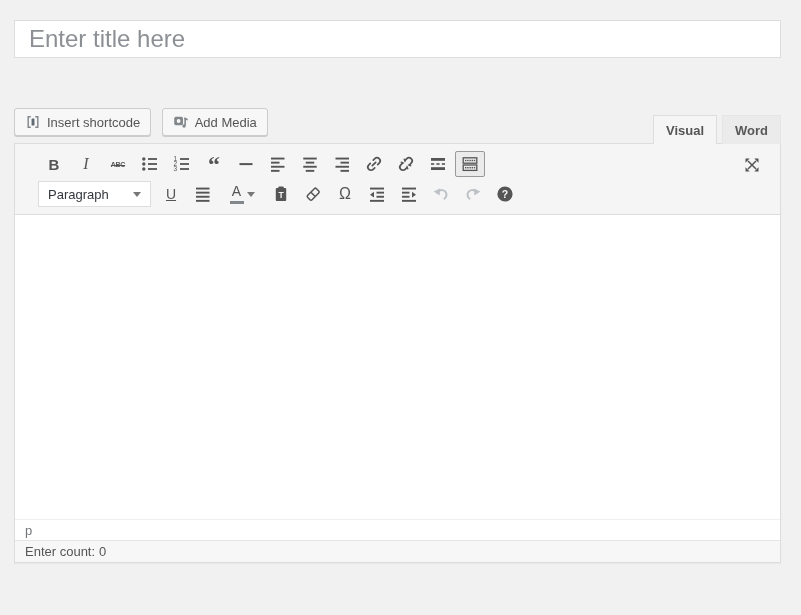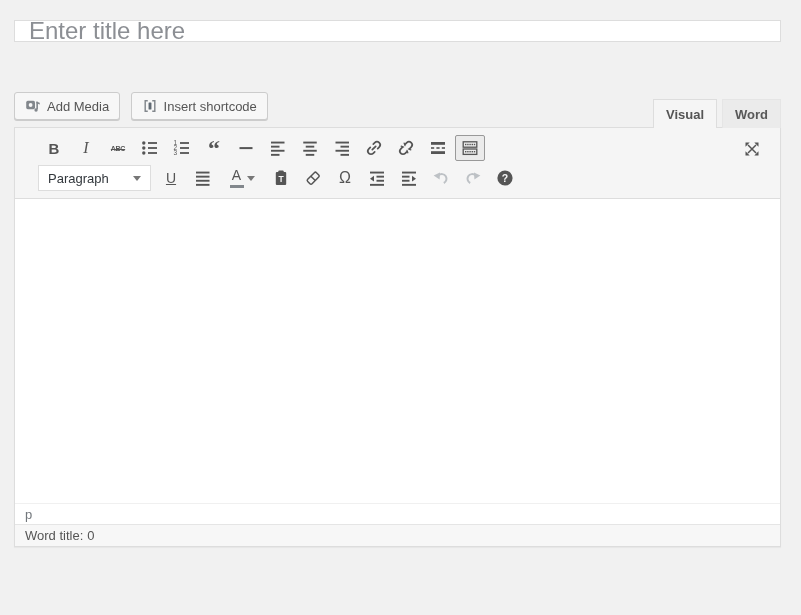--- a/index.html
+++ b/index.html
@@ -8,21 +8,21 @@
     background:var(--page_bg,#f1f1f1);
     font-family:"Liberation Sans",sans-serif;
     -webkit-font-smoothing:antialiased;
   }
   .wrap{position:absolute;left:14px;top:0;width:767px;}
   h1{
     margin:14px 0 0 8px;font-size:23px;font-weight:400;line-height:30px;
     color:var(--heading,#444);
   }
   .title-input{
-    display:block;margin-top:20px;width:100%;box-sizing:border-box;height:22px;
+    display:block;margin-top:20px;width:100%;box-sizing:border-box;height:38px;
     border:1px solid var(--border,#ddd);background:#fff;outline:none;
     padding:2px 14px;font-size:24px;color:#32373c;
     font-family:"Liberation Sans",sans-serif;font-weight:400;
   }
   .title-input::placeholder{color:var(--placeholder,#8c8f94);opacity:1;}
 
   .media-row{margin-top:50px;height:28px;position:relative;}
   .wp-btn{
     display:inline-flex;align-items:center;gap:6px;height:28px;box-sizing:border-box;
     padding:0 10px;margin-right:6px;cursor:pointer;
@@ -89,43 +89,43 @@
 <body>
 
 <div class="wrap">
 
   <input class="title-input" type="text" placeholder="Enter title here" style="">
 
   <div class="media-row">
     <button class="wp-btn">
       <span class="b-ico">
         <svg width="16" height="16" viewBox="0 0 20 20">
+            <g fill="none" stroke="currentColor" stroke-width="1.8">
+              <path d="M7.2 3.5 H4 V16.5 H7.2"></path>
+              <path d="M12.8 3.5 H16 V16.5 H12.8"></path>
+            </g>
+            <rect x="8.2" y="5.5" width="3.6" height="9" rx="0.8" fill="#606a73"></rect>
+          </svg>
+      </span>
+      <span>Insert shortcode</span>
+    </button>
+    <button class="wp-btn">
+      <span class="b-ico">
+        <svg width="16" height="16" viewBox="0 0 20 20">
             <g fill="currentColor">
               <rect x="1.5" y="3.5" width="11" height="10.5" rx="2"></rect>
               <rect x="14.2" y="4.5" width="2" height="10" rx="1"></rect>
               <path d="M14.2 4.5 l4.2 1.4 v2.2 l-4.2 -1.4 z"></path>
               <circle cx="13.8" cy="15" r="2.1"></circle>
             </g>
             <circle cx="7" cy="8.8" r="2.4" fill="#f7f7f7"></circle>
           </svg>
       </span>
       <span>Add Media</span>
     </button>
-    <button class="wp-btn">
-      <span class="b-ico">
-        <svg width="16" height="16" viewBox="0 0 20 20">
-            <g fill="none" stroke="currentColor" stroke-width="1.8">
-              <path d="M7.2 3.5 H4 V16.5 H7.2"></path>
-              <path d="M12.8 3.5 H16 V16.5 H12.8"></path>
-            </g>
-            <rect x="8.2" y="5.5" width="3.6" height="9" rx="0.8" fill="#606a73"></rect>
-          </svg>
-      </span>
-      <span>Insert shortcode</span>
-    </button>
 
     <div class="tabs">
       <div class="tab active">Visual</div>
       <div class="tab">Word</div>
     </div>
   </div>
 
   <div class="editor-box">
     <div class="toolbar">
       <div class="tb-row" id="tb-row1">
@@ -390,17 +390,17 @@
             </span>
           </span></div>
     </div>
 
     <div class="content"></div>
 
     <div class="path-bar">
       <span>p</span>
     </div>
     <div class="wc-bar">
-      <span>Word title:</span>
+      <span>Enter count:</span>
       <span>0</span>
     </div>
   </div>
 </div>
 
 </body></html>

